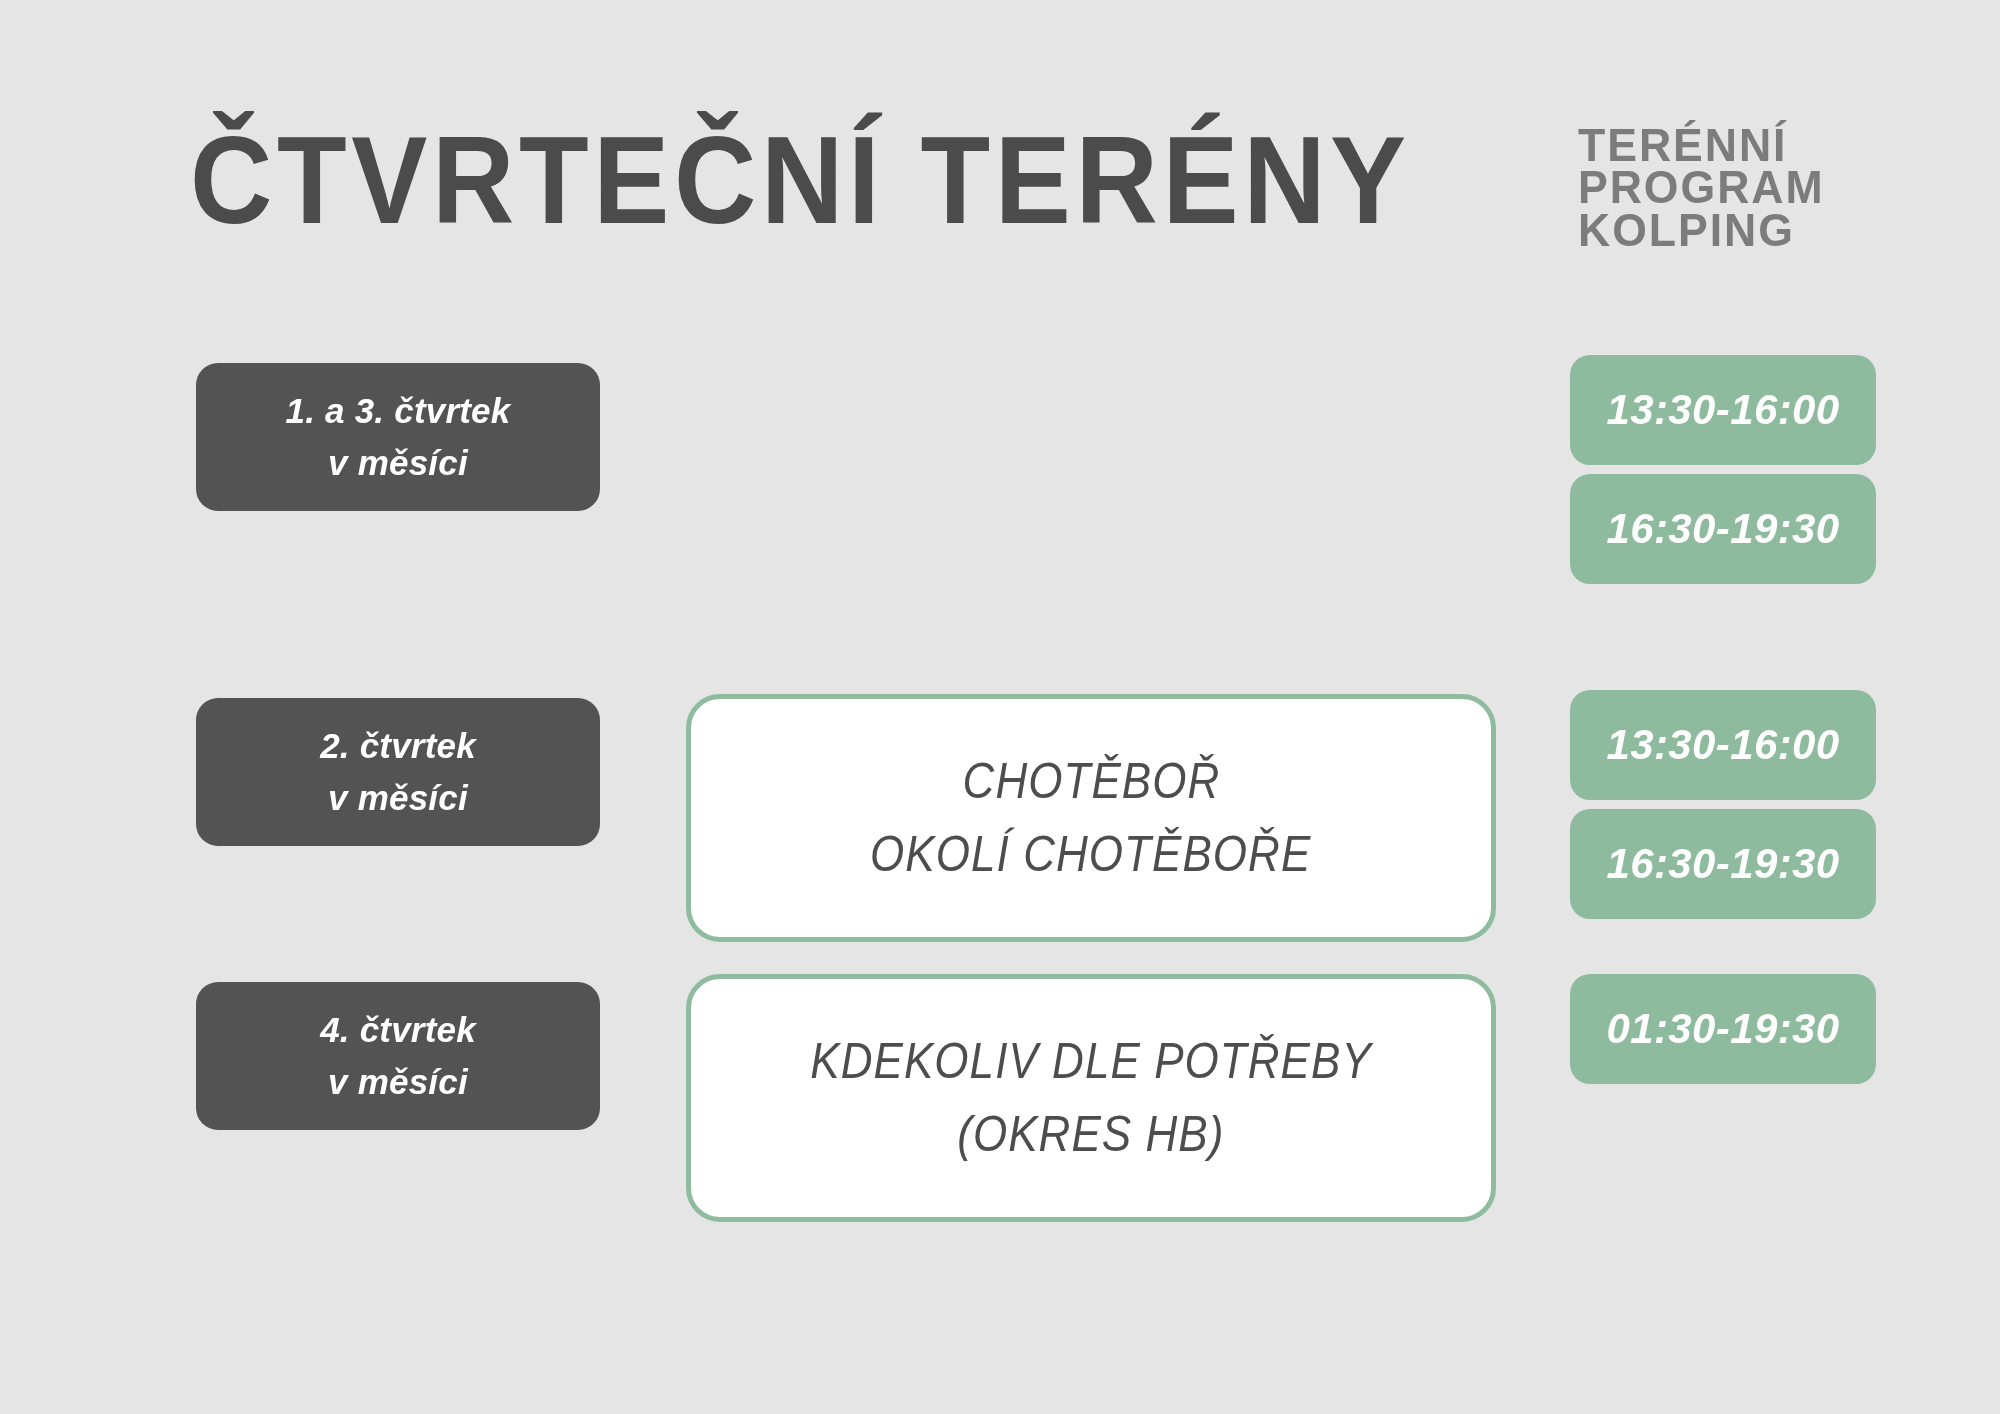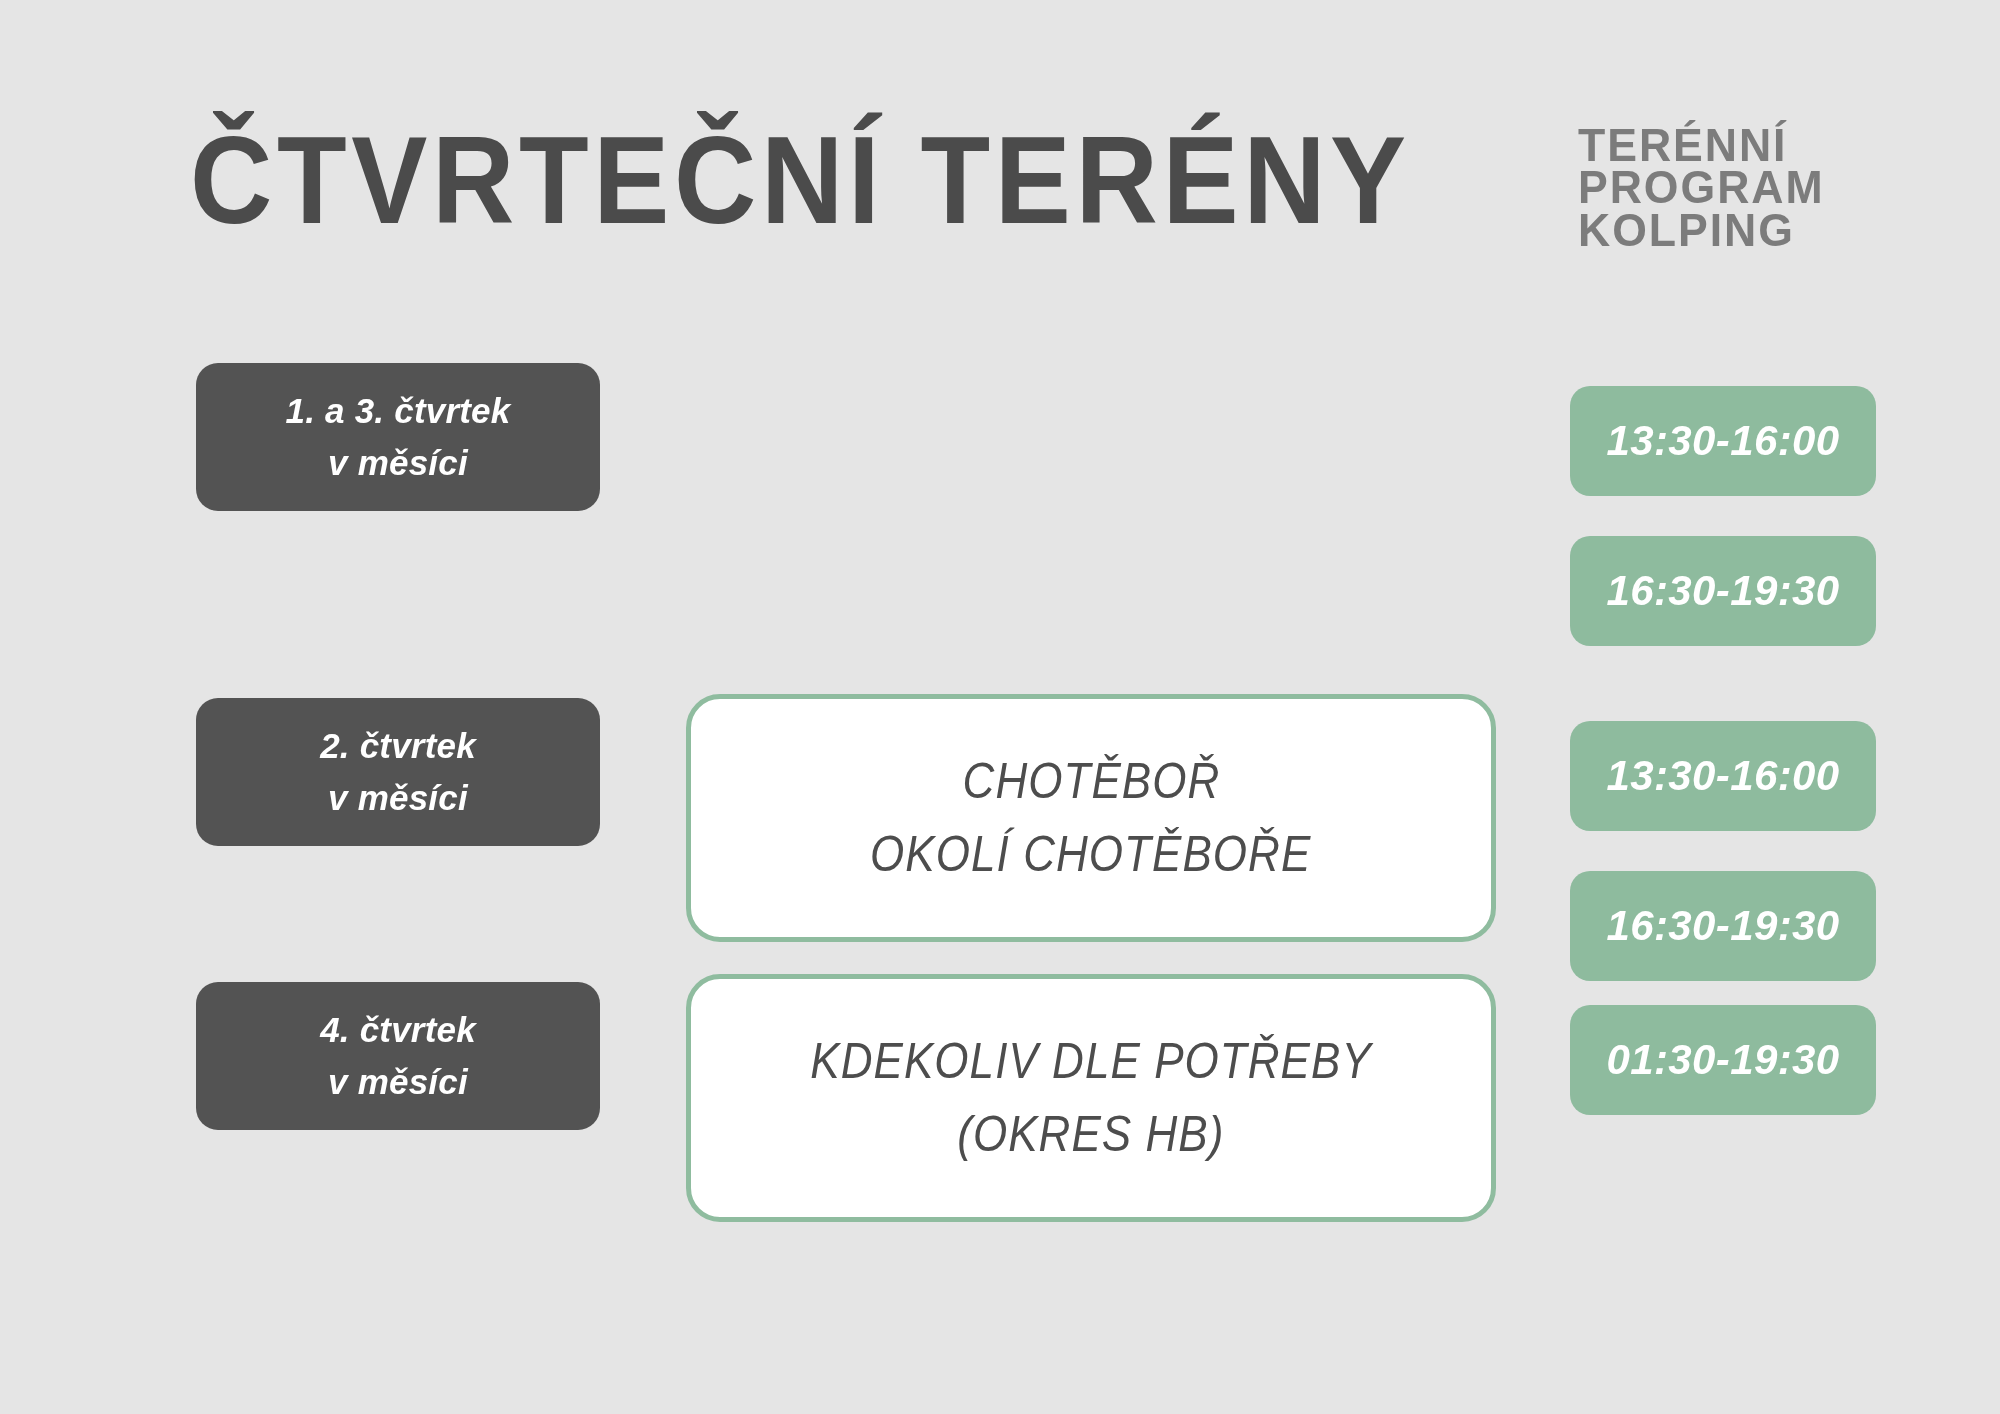--- a/index.html
+++ b/index.html
@@ -151,21 +151,20 @@
     height: 110px;
     color: #ffffff;
     font-weight: 700;
     font-size: 42px;
     display: flex;
     align-items: center;
     justify-content: center;
     letter-spacing: 0.4px;
     box-sizing: border-box;
     white-space: nowrap;
-    margin-top: 31px;
   }
 </style>
 </head>
 <body>
 
 <div class="page">
 
   <div class="header">
     <div class="page-title">ČTVRTEČNÍ TERÉNY</div>
 

